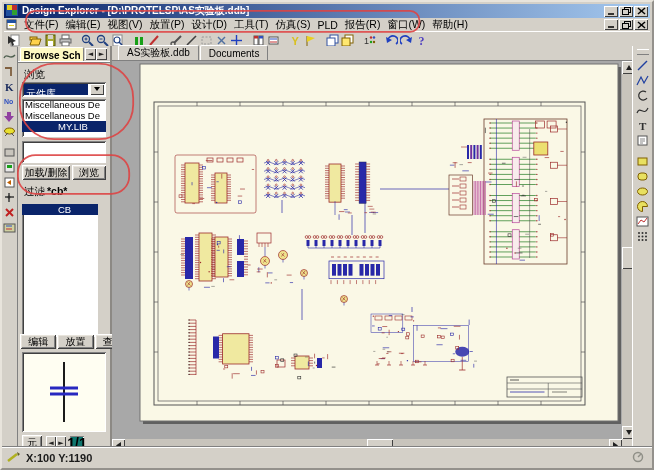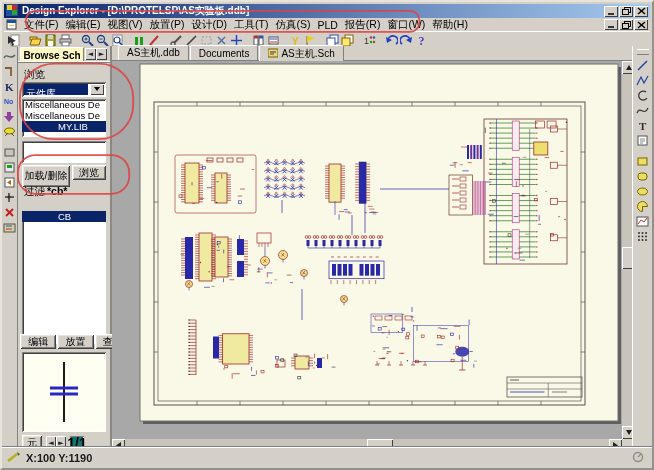--- a/index.html
+++ b/index.html
@@ -28,25 +28,25 @@
 #browse-label{position:absolute;left:6px;top:22px;}
 #lib-dropdown{position:absolute;left:4px;top:36px;width:84px;height:15px;background:#fff;box-shadow:inset 1px 1px 0 #808080,inset -1px -1px 0 #fff,inset 2px 2px 0 #404040;display:flex;}
 #lib-dd-value{flex:1;background:#0a246a;color:#fff;font-size:10px;padding:3px 2px;margin:2px 0 2px 2px;white-space:nowrap;overflow:hidden;}
 #lib-dd-btn{width:14px;margin:2px;background:#d4d0c8;box-shadow:inset 1px 1px 0 #fff,inset -1px -1px 0 #404040;display:flex;align-items:center;justify-content:center;}
 .listbox{position:absolute;background:#fff;box-shadow:inset 1px 1px 0 #808080,inset -1px -1px 0 #fff,inset 2px 2px 0 #404040;overflow:hidden;}
 #lib-list{left:4px;top:53px;width:84px;height:38px;}
 #lib-list2{left:4px;top:95px;width:84px;height:22px;}
 .li{font-size:9.5px;line-height:11px;height:11px;padding-left:3px;white-space:nowrap;color:#000;}
 .li.sel{background:#0a246a;color:#fff;padding-left:36px;}
 .pbtn{background:#d4d0c8;box-shadow:inset 1px 1px 0 #fff,inset -1px -1px 0 #404040,inset 2px 2px 0 #e8e4dc,inset -2px -2px 0 #808080;font-size:10px;display:flex;align-items:center;justify-content:center;white-space:nowrap;color:#000;}
-#btn-addremove{position:absolute;left:4px;top:119px;width:48px;height:22px;}
+#btn-addremove{position:absolute;left:4px;top:119px;width:48px;height:15px;}
 #btn-browse{position:absolute;left:54px;top:119px;width:34px;height:15px;}
 #filter-row{position:absolute;left:6px;top:139px;display:flex;}
 #filter-value{font-weight:bold;font-size:10.5px;margin-left:2px;}
-#comp-list{left:4px;top:165px;width:84px;height:133px;}
+#comp-list{left:4px;top:158px;width:76px;height:133px;}
 #panel-btns{position:absolute;left:2px;top:288px;width:112px;display:flex;}
 #panel-btns .pbtn{flex:1;height:15px;margin-right:1px;}
 #preview{position:absolute;left:4px;top:306px;width:84px;height:80px;background:#fffef2;box-shadow:inset 1px 1px 0 #808080,inset -1px -1px 0 #fff,inset 2px 2px 0 #404040;}
 #pager{position:absolute;left:4px;top:389px;width:86px;height:15px;display:flex;align-items:center;}
 #btn-part{width:20px;height:15px;}
 #pager-arrows{display:flex;margin-left:4px;}
 #pager-arrows .sqbtn{width:10px;height:13px;}
 #page-ind{margin-left:4px;width:14px;height:13px;background:#0f766e;box-shadow:inset 1px 1px 0 #808080,inset -1px -1px 0 #fff;font-size:14px;font-weight:bold;display:flex;align-items:center;justify-content:center;}
 #tabrow{position:absolute;left:110px;top:44px;width:524px;height:15px;background:#d4d0c8;border-bottom:1px solid #808080;display:flex;align-items:flex-end;padding-left:6px;box-sizing:border-box;}
 .dtab{height:14px;border:1px solid #808080;border-bottom:none;border-top-color:#fff;border-left-color:#fff;border-radius:2px 2px 0 0;font-size:10px;padding:0 8px;display:flex;align-items:center;background:#d4d0c8;margin-right:1px;white-space:nowrap;}
@@ -419,32 +419,24 @@
       <div id="pager-arrows">
         <span class="sqbtn">◄</span>
         <span class="sqbtn">►</span>
       </div>
       <div id="page-ind">1/1</div>
     </div>
   </div>
 
   <div id="tabrow">
       <div class="dtab">
-        <span>AS主机.ddb</span>
+        <span>AS实验板.ddb</span>
       </div>
       <div class="dtab">
         <span>Documents</span>
-      </div>
-      <div class="dtab active">
-        <span class="ticon"><svg width="10" height="10" viewBox="0 0 10 10">
-            <rect x="0" y="1" width="10" height="8" fill="#e8d878" stroke="#706000"></rect>
-            <line x1="2" y1="4" x2="8" y2="4" stroke="#203080"></line>
-            <line x1="2" y1="6" x2="6" y2="6" stroke="#a02020"></line>
-          </svg></span>
-        <span>AS主机.Sch</span>
       </div>
     </div>
   <svg id="schematic">
       <rect x="31" y="6" width="478" height="357" fill="#606060"></rect>
       <rect x="28" y="3" width="478" height="357" fill="#faf8e6" stroke="#707070"></rect>
       <rect x="42" y="41" width="431" height="303" fill="none" stroke="#555" stroke-width="1"></rect>
       <rect x="46" y="45" width="423" height="295" fill="none" stroke="#555" stroke-width="0.7"></rect>
       <line x1="85" y1="41" x2="85" y2="45" stroke="#555" stroke-width="0.7"></line>
       <line x1="85" y1="340" x2="85" y2="344" stroke="#555" stroke-width="0.7"></line>
       <line x1="128" y1="41" x2="128" y2="45" stroke="#555" stroke-width="0.7"></line>

